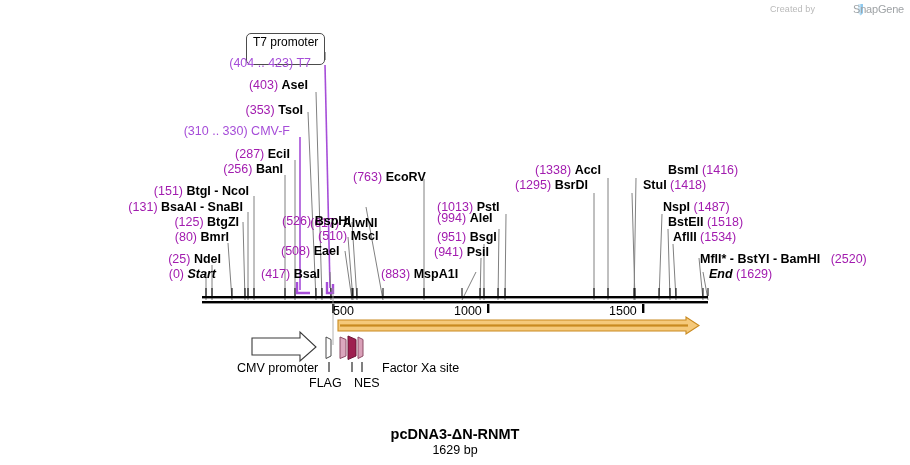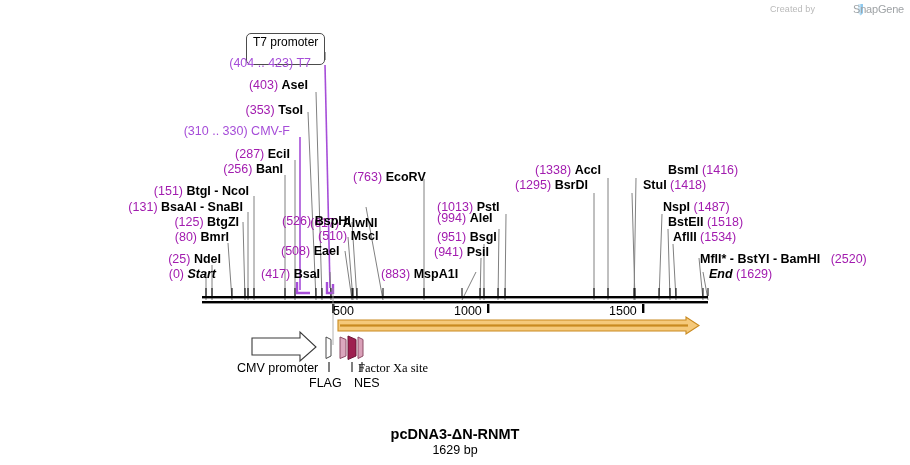--- a/index.html
+++ b/index.html
@@ -407,18 +407,18 @@
 
 <div class="fcap" style="left:237px;top:361px;">
   <span>CMV promoter</span>
 </div>
 <div class="fcap" style="left:309px;top:376px;">
   <span>FLAG</span>
 </div>
 <div class="fcap" style="left:354px;top:376px;">
   <span>NES</span>
 </div>
-<div class="fcap" style="left:358px;top:361px;font-family:Liberation Serif, serif;">
+<div class="fcap" style="left:382px;top:361px;">
   <span>Factor Xa site</span>
 </div>
 
 <div class="title" style="top:426px;">pcDNA3-ΔN-RNMT</div>
 <div class="subtitle" style="top:443px;">1629 bp</div>
 
 </body></html>

